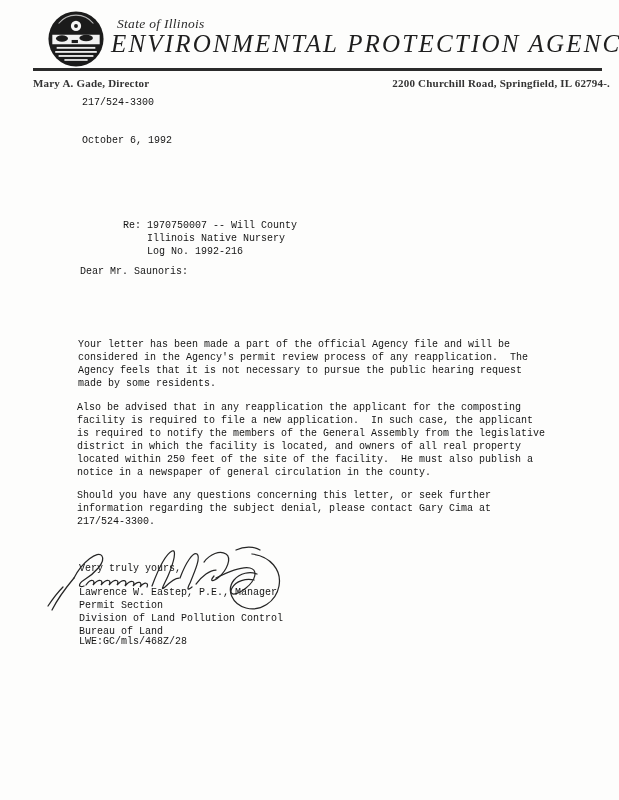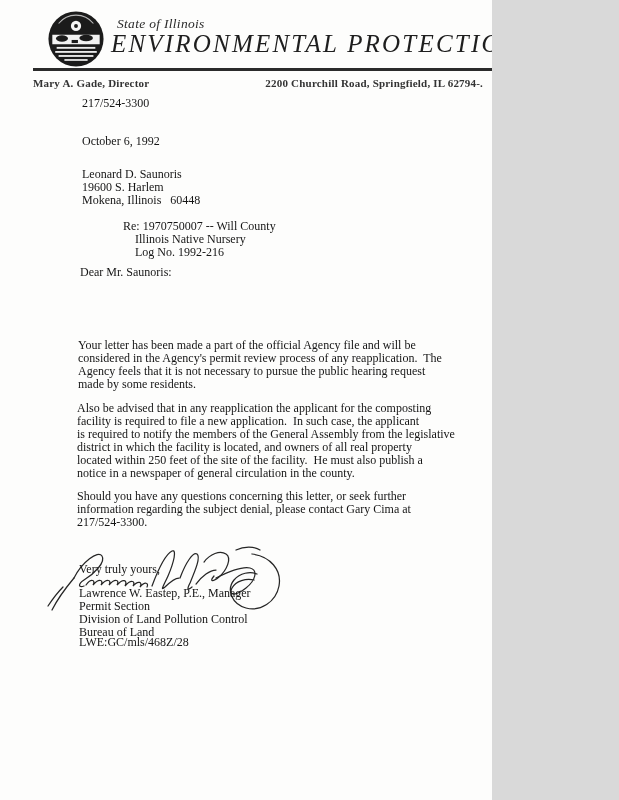--- a/index.html
+++ b/index.html
@@ -1,18 +1,18 @@
 <!DOCTYPE html>
 <html><head>
 <meta charset="utf-8">
 <style>
   html,body{margin:0;padding:0;background:#d9d9d9;}
   .page{
     position:relative;
-    width:492px;height:800px;
+    width:619px;height:800px;
     background:#fdfdfc;
     overflow:hidden;
     font-family:"Liberation Serif", serif;
     color:#1a1a1a;
   }
   .abs{position:absolute;}
   
   .seal{left:46px;top:10px;width:60px;height:58px;}
   .state-line{
     left:117px;top:16px;
@@ -27,22 +27,22 @@
   .rule{left:33px;top:68px;width:569px;height:3px;background:#2b2b2b;}
   .subhead{
     font:bold 11px "Liberation Serif", serif;
     color:#333;letter-spacing:0.2px;white-space:nowrap;text-align:right;
   }
   .director{left:33px;top:77px;}
   .address{right:9px;top:77px;}
   
   .mono{
     position:absolute;
-    font-family:Liberation Serif, serif;
-    font-size:12px;
+    font-family:Liberation Mono, monospace;
+    font-size:10px;
     line-height:12.9px;
     color:#151515;
     white-space:pre;
     letter-spacing:0;
   }
   .phone{left:82px;top:97px;}
   .date{left:82px;top:135px;}
   .recipient{left:82px;top:168px;}
   .re-block{left:83px;top:220px;margin-left:40px;}
   .salutation{left:80px;top:266px;}
@@ -76,23 +76,20 @@
   </svg>
 
   <div class="abs state-line">State of Illinois</div>
   <div class="abs agency-name">ENVIRONMENTAL PROTECTION AGENCY</div>
   <div class="abs rule"></div>
   <div class="abs subhead director">Mary A. Gade, Director</div>
   <div class="abs subhead address">2200 Churchill Road, Springfield, IL 62794-.</div>
 
   <div class="mono phone">217/524-3300</div>
   <div class="mono date">October 6, 1992</div>
-  <div class="mono recipient">Leonard D. Saunoris
-19600 S. Harlem
-Mokena, Illinois   60448</div>
   <div class="mono re-block">Re: 1970750007 -- Will County
     Illinois Native Nursery
     Log No. 1992-216</div>
   <div class="mono salutation">Dear Mr. Saunoris:</div>
   <div class="mono p2">Your letter has been made a part of the official Agency file and will be
 considered in the Agency's permit review process of any reapplication.  The
 Agency feels that it is not necessary to pursue the public hearing request
 made by some residents.</div>
   <div class="mono p3">Also be advised that in any reapplication the applicant for the composting
 facility is required to file a new application.  In such case, the applicant

